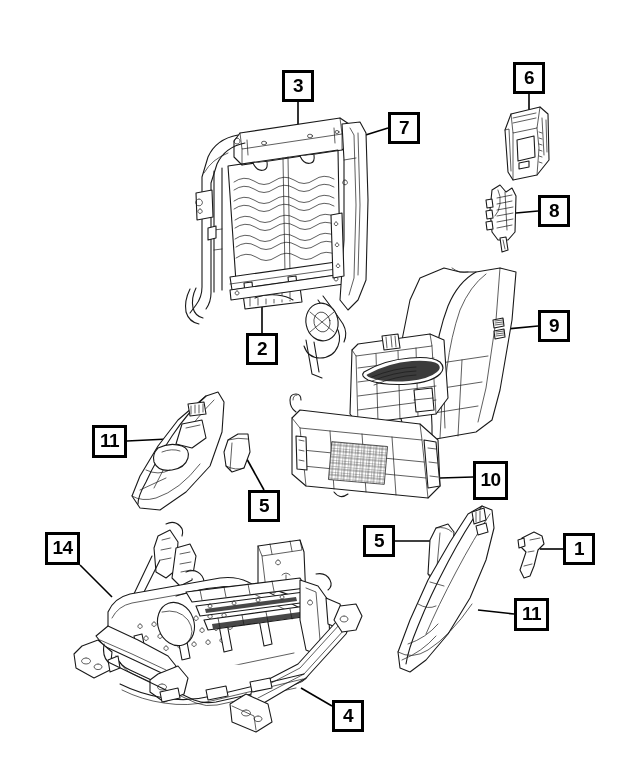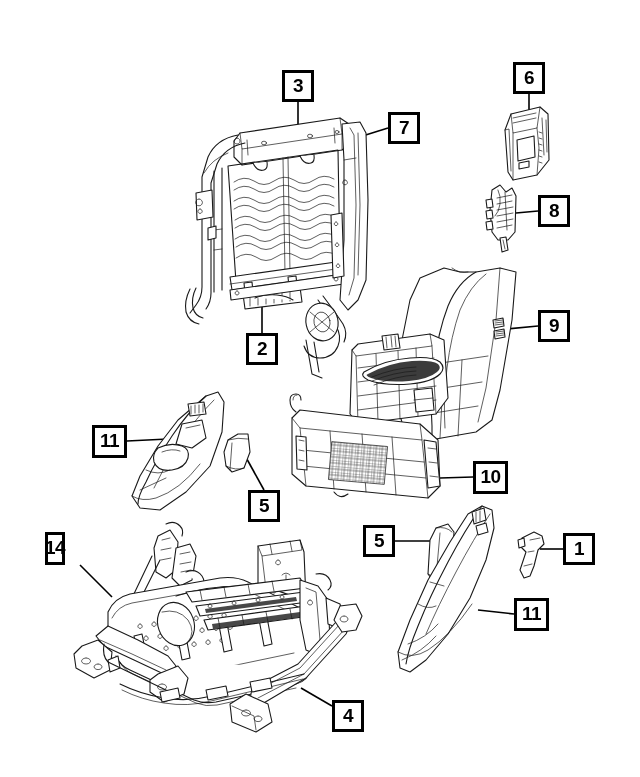--- a/index.html
+++ b/index.html
@@ -416,37 +416,37 @@
   </div>
 
   <div class="callout" style="left:538px; top:310px; width:32px; height:32px;">
     <span>9</span>
   </div>
 
   <div class="callout" style="left:92px; top:425px; width:35px; height:33px;">
     <span>11</span>
   </div>
 
-  <div class="callout" style="left:473px; top:461px; width:35px; height:33px;">
+  <div class="callout" style="left:473px; top:461px; width:35px; height:39px;">
     <span>10</span>
   </div>
 
   <div class="callout" style="left:248px; top:490px; width:32px; height:32px;">
     <span>5</span>
   </div>
 
   <div class="callout" style="left:363px; top:525px; width:32px; height:32px;">
     <span>5</span>
   </div>
 
   <div class="callout" style="left:563px; top:533px; width:32px; height:32px;">
     <span>1</span>
   </div>
 
-  <div class="callout" style="left:45px; top:532px; width:20px; height:33px;">
+  <div class="callout" style="left:45px; top:532px; width:35px; height:33px;">
     <span>14</span>
   </div>
 
   <div class="callout" style="left:514px; top:598px; width:35px; height:33px;">
     <span>11</span>
   </div>
 
   <div class="callout" style="left:332px; top:700px; width:32px; height:32px;">
     <span>4</span>
   </div>

